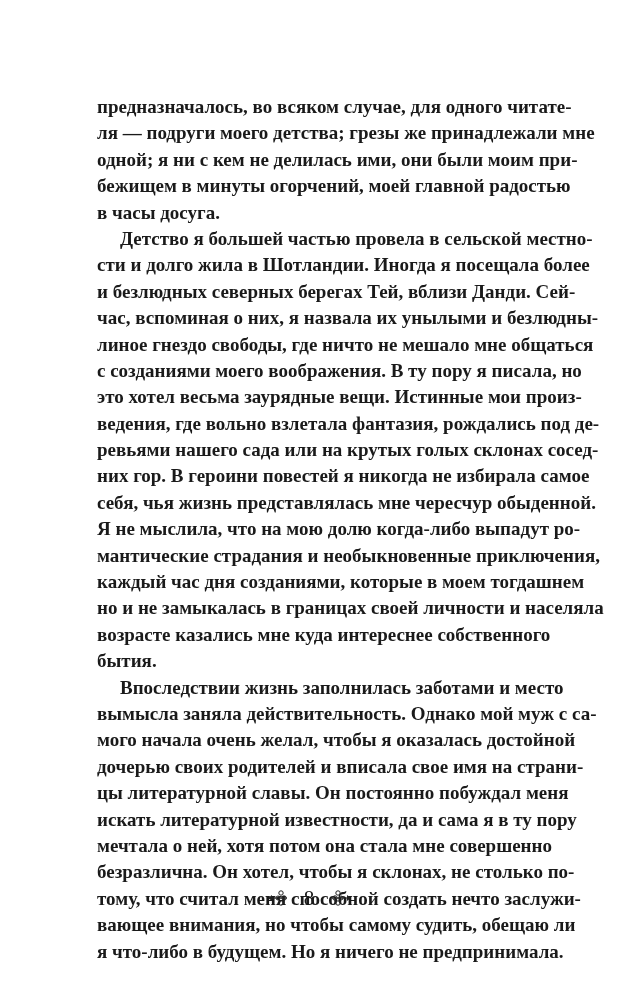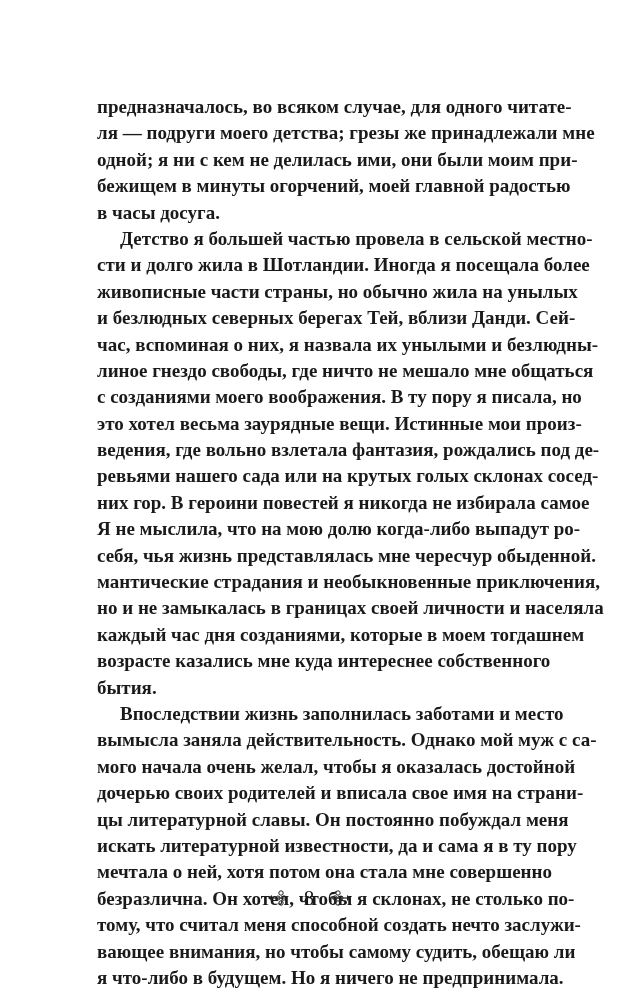--- a/index.html
+++ b/index.html
@@ -27,34 +27,33 @@
 <body>
 
 <div class="page" id="page-body">
     <span class="line">предназначалось, во всяком случае, для одного читате-</span>
     <span class="line">ля — подруги моего детства; грезы же принадлежали мне</span>
     <span class="line">одной; я ни с кем не делилась ими, они были моим при-</span>
     <span class="line">бежищем в минуты огорчений, моей главной радостью</span>
     <span class="line last">в часы досуга.</span>
     <span class="line indent">Детство я большей частью провела в сельской местно-</span>
     <span class="line">сти и долго жила в Шотландии. Иногда я посещала более</span>
-    <span class="line">живописные части страны, но обычно жила на унылых</span>
     <span class="line">и безлюдных северных берегах Тей, вблизи Данди. Сей-</span>
     <span class="line">час, вспоминая о них, я назвала их унылыми и безлюдны-</span>
     <span class="line">линое гнездо свободы, где ничто не мешало мне общаться</span>
     <span class="line">с созданиями моего воображения. В ту пору я писала, но</span>
     <span class="line">это хотел весьма заурядные вещи. Истинные мои произ-</span>
     <span class="line">ведения, где вольно взлетала фантазия, рождались под де-</span>
     <span class="line">ревьями нашего сада или на крутых голых склонах сосед-</span>
     <span class="line">них гор. В героини повестей я никогда не избирала самое</span>
+    <span class="line">себя, чья жизнь представлялась мне чересчур обыденной.</span>
     <span class="line">Я не мыслила, что на мою долю когда-либо выпадут ро-</span>
-    <span class="line">себя, чья жизнь представлялась мне чересчур обыденной.</span>
     <span class="line">мантические страдания и необыкновенные приключения,</span>
+    <span class="line">каждый час дня созданиями, которые в моем тогдашнем</span>
     <span class="line">но и не замыкалась в границах своей личности и населяла</span>
-    <span class="line">каждый час дня созданиями, которые в моем тогдашнем</span>
     <span class="line">возрасте казались мне куда интереснее собственного</span>
     <span class="line last">бытия.</span>
     <span class="line indent">Впоследствии жизнь заполнилась заботами и место</span>
     <span class="line">вымысла заняла действительность. Однако мой муж с са-</span>
     <span class="line">мого начала очень желал, чтобы я оказалась достойной</span>
     <span class="line">дочерью своих родителей и вписала свое имя на страни-</span>
     <span class="line">цы литературной славы. Он постоянно побуждал меня</span>
     <span class="line">искать литературной известности, да и сама я в ту пору</span>
     <span class="line">мечтала о ней, хотя потом она стала мне совершенно</span>
     <span class="line">безразлична. Он хотел, чтобы я склонах, не столько по-</span>

